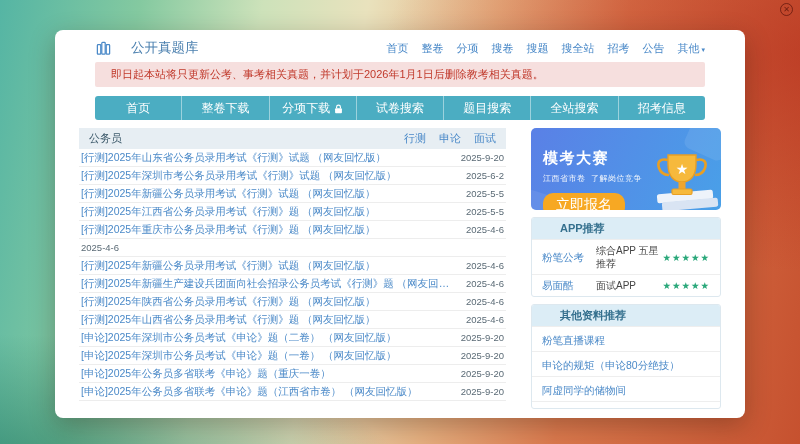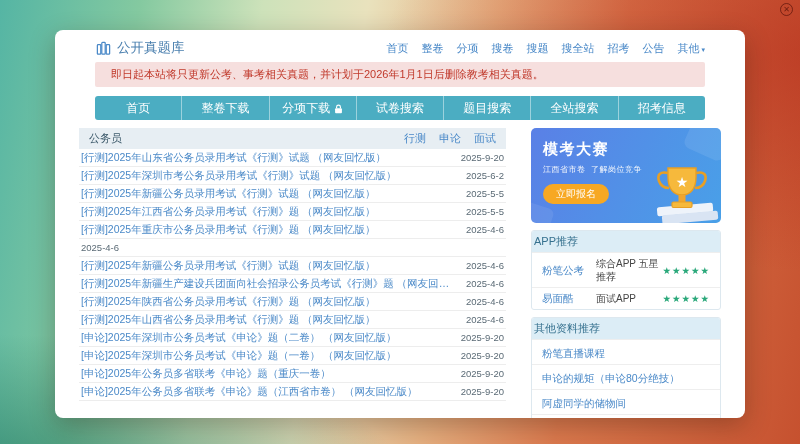--- a/index.html
+++ b/index.html
@@ -11,21 +11,21 @@
       radial-gradient(95% 85% at 103% 12%, rgba(178,38,24,.55), rgba(178,38,24,0) 58%),
       linear-gradient(100deg,#55b5a4 0%,#84c9a0 16%,#cde2ba 30%,#e9e2bd 42%,#e7b080 57%,#dc7a4e 72%,#c6512f 100%);
   }
   .close { position:absolute; top:3px; right:7px; width:13px; height:13px;
     border:1px solid rgba(95,22,12,.75); color:rgba(95,22,12,.85); border-radius:50%;
     font-size:8px; line-height:12px; text-align:center; cursor:pointer; }
   .card { position:absolute; left:55px; top:30px; width:690px; height:388px;
     background:#fff; border-radius:8px; box-shadow:0 8px 26px rgba(40,20,10,.30); overflow:hidden; }
   
   .hdr { display:flex; justify-content:space-between; align-items:center; padding:9px 40px 3px; }
-  .brand { display:flex; align-items:center; gap:5px; color:#4a7fae; font-size:13.5px; text-decoration:none; }
+  .brand { display:flex; align-items:center; gap:19px; color:#4a7fae; font-size:13.5px; text-decoration:none; }
   .topnav { display:flex; gap:13px; font-size:11px; align-items:center; }
   .topnav a { color:#4a89c8; text-decoration:none; }
   .caret { font-size:7px; margin-left:2px; color:#4a89c8; }
   
   .notice { margin:2px 40px 0; background:#f6dfde; color:#c0392b; font-size:11px;
     line-height:13px; padding:6px 16px; border-radius:2px; }
   
   .mainnav { margin:9px 40px 0; display:flex; background:#4badc2; border-radius:3px; overflow:hidden; }
   .mn { flex:1; color:#fff; font-size:12px; line-height:13px; padding:6px 0 5px;
     text-decoration:none; border-right:1px solid rgba(255,255,255,.45);
@@ -39,34 +39,34 @@
   .sect { color:#3d5a6b; }
   .filters { display:flex; gap:13px; }
   .filters a { color:#4a89c8; text-decoration:none; }
   .row { display:flex; justify-content:space-between; align-items:flex-start; gap:8px;
     padding:3px 2px; border-bottom:1px solid #ededed; }
   .rtitle { color:#4a89c8; font-size:10.5px; line-height:11px; text-decoration:none;
     white-space:nowrap; overflow:hidden; text-overflow:ellipsis; }
   .rdate { color:#5a6a75; font-size:9.5px; line-height:11px; white-space:nowrap; }
   
   .sidecol { width:190px; flex:none; }
-  .banner { position:relative; height:95px; border-radius:5px;
+  .banner { position:relative; height:82px; border-radius:5px;
     background:linear-gradient(115deg,#5a80e6,#49a0e8); overflow:hidden;
-    padding:12px 12px; color:#fff; }
+    padding:21px 12px; color:#fff; }
   .banner::before { content:""; position:absolute; width:42px; height:42px;
     background:rgba(255,255,255,.09); transform:rotate(24deg); right:-10px; top:-14px; border-radius:7px; }
   .banner::after { content:""; position:absolute; width:30px; height:30px;
     background:rgba(255,255,255,.08); transform:rotate(18deg); left:-10px; bottom:-12px; border-radius:6px; }
   .btitle { font-size:15px; font-weight:bold; letter-spacing:1.5px; position:relative; z-index:2; }
   .bsub { font-size:8px; margin-top:5px; opacity:.92; letter-spacing:.5px; white-space:pre; position:relative; z-index:2; }
-  .bbtn { display:inline-block; margin-top:9px; background:#f7a823; color:#fff; font-size:10px;
+  .bbtn { display:inline-block; margin-top:9px; background:#f7a823; color:#fff; font-size:14px;
     padding:3px 13px; border-radius:10px; text-decoration:none; position:relative; z-index:2; }
   .trophy { position:absolute; right:0; bottom:-2px; z-index:1; }
   .panel { border:1px solid #dde8ef; border-radius:3px; margin-top:7px; overflow:hidden; background:#fff; }
-  .phdr { background:#dcedf6; color:#35708e; font-size:11px; line-height:13px; padding:4px 2px; }
+  .phdr { background:#dcedf6; color:#35708e; font-size:11px; line-height:13px; padding:4px 28px;font-weight:bold; }
   .approw { display:flex; align-items:center; padding:4px 10px; border-top:1px solid #eee; }
   .aname { color:#4a89c8; width:54px; flex:none; font-size:10.5px; line-height:13px; text-decoration:none; }
   .adesc { color:#444; flex:1; font-size:10px; line-height:13px; }
   .stars { color:#2aa87a; font-size:9.5px; line-height:13px; letter-spacing:1px; }
   .resrow { padding:3px 10px; border-top:1px solid #eee; }
   .resrow a { color:#4a89c8; font-size:10.5px; line-height:12px; text-decoration:none; }
 </style>
 </head>
 <body>
 

